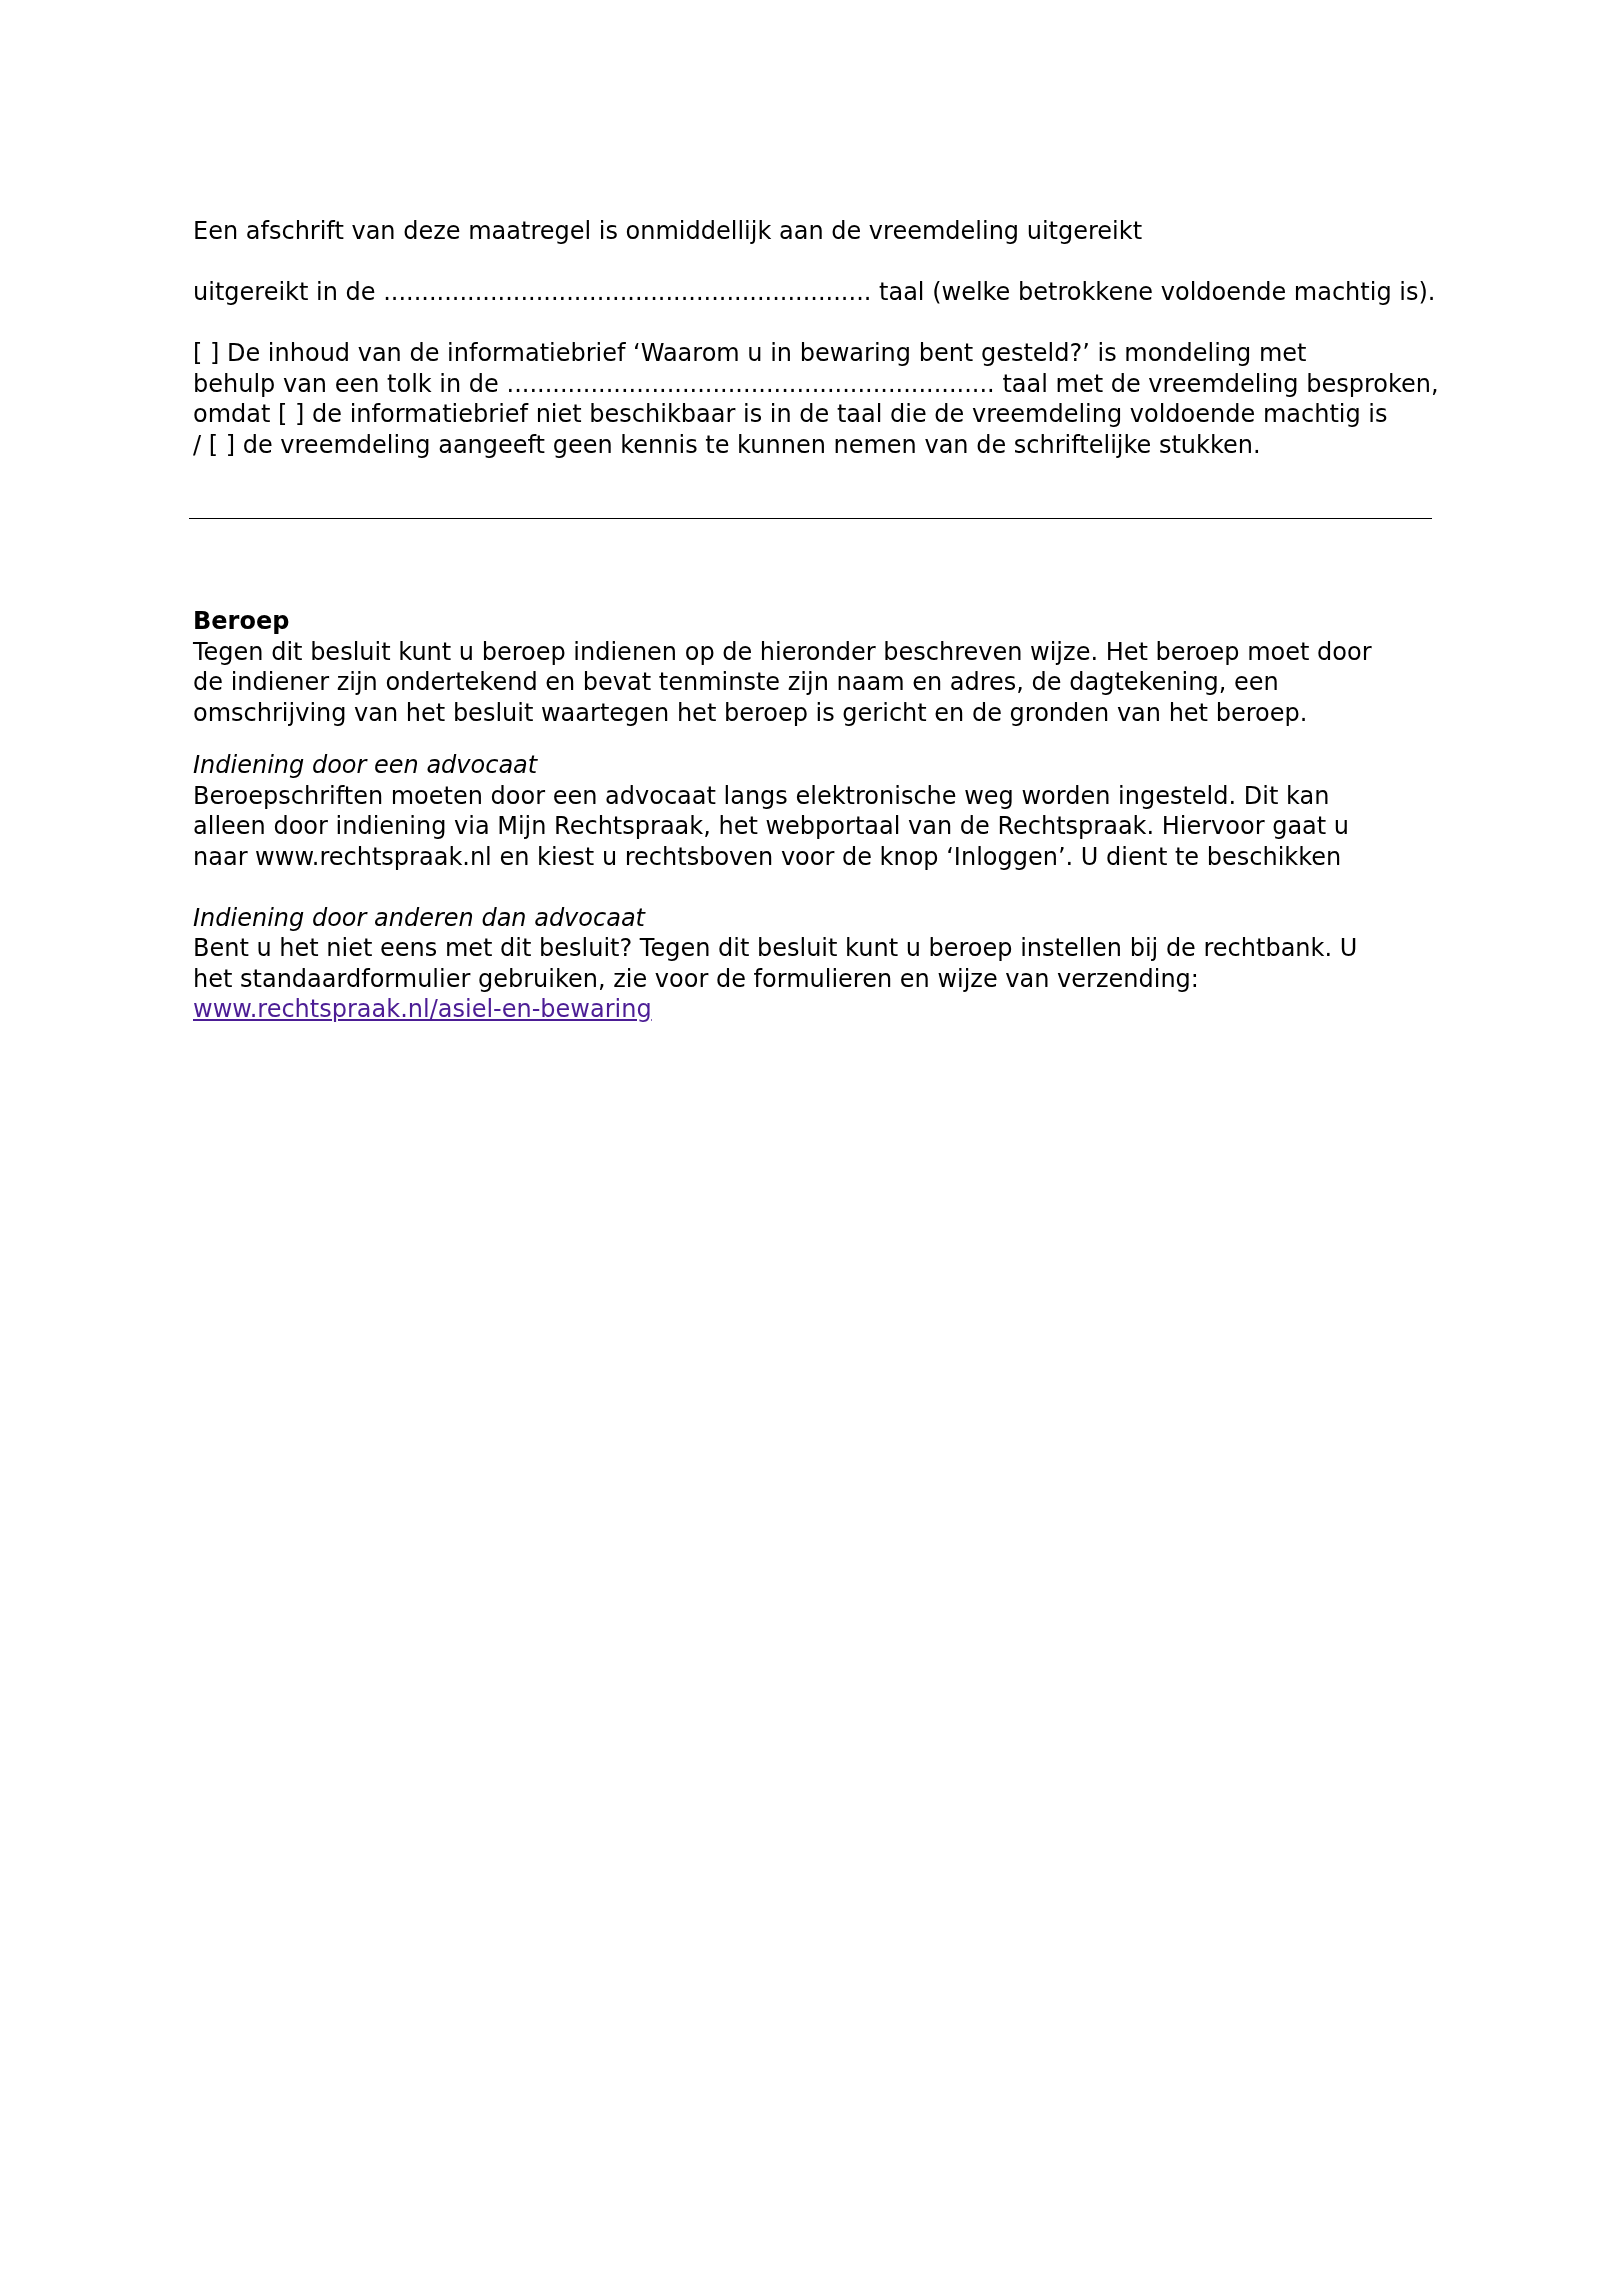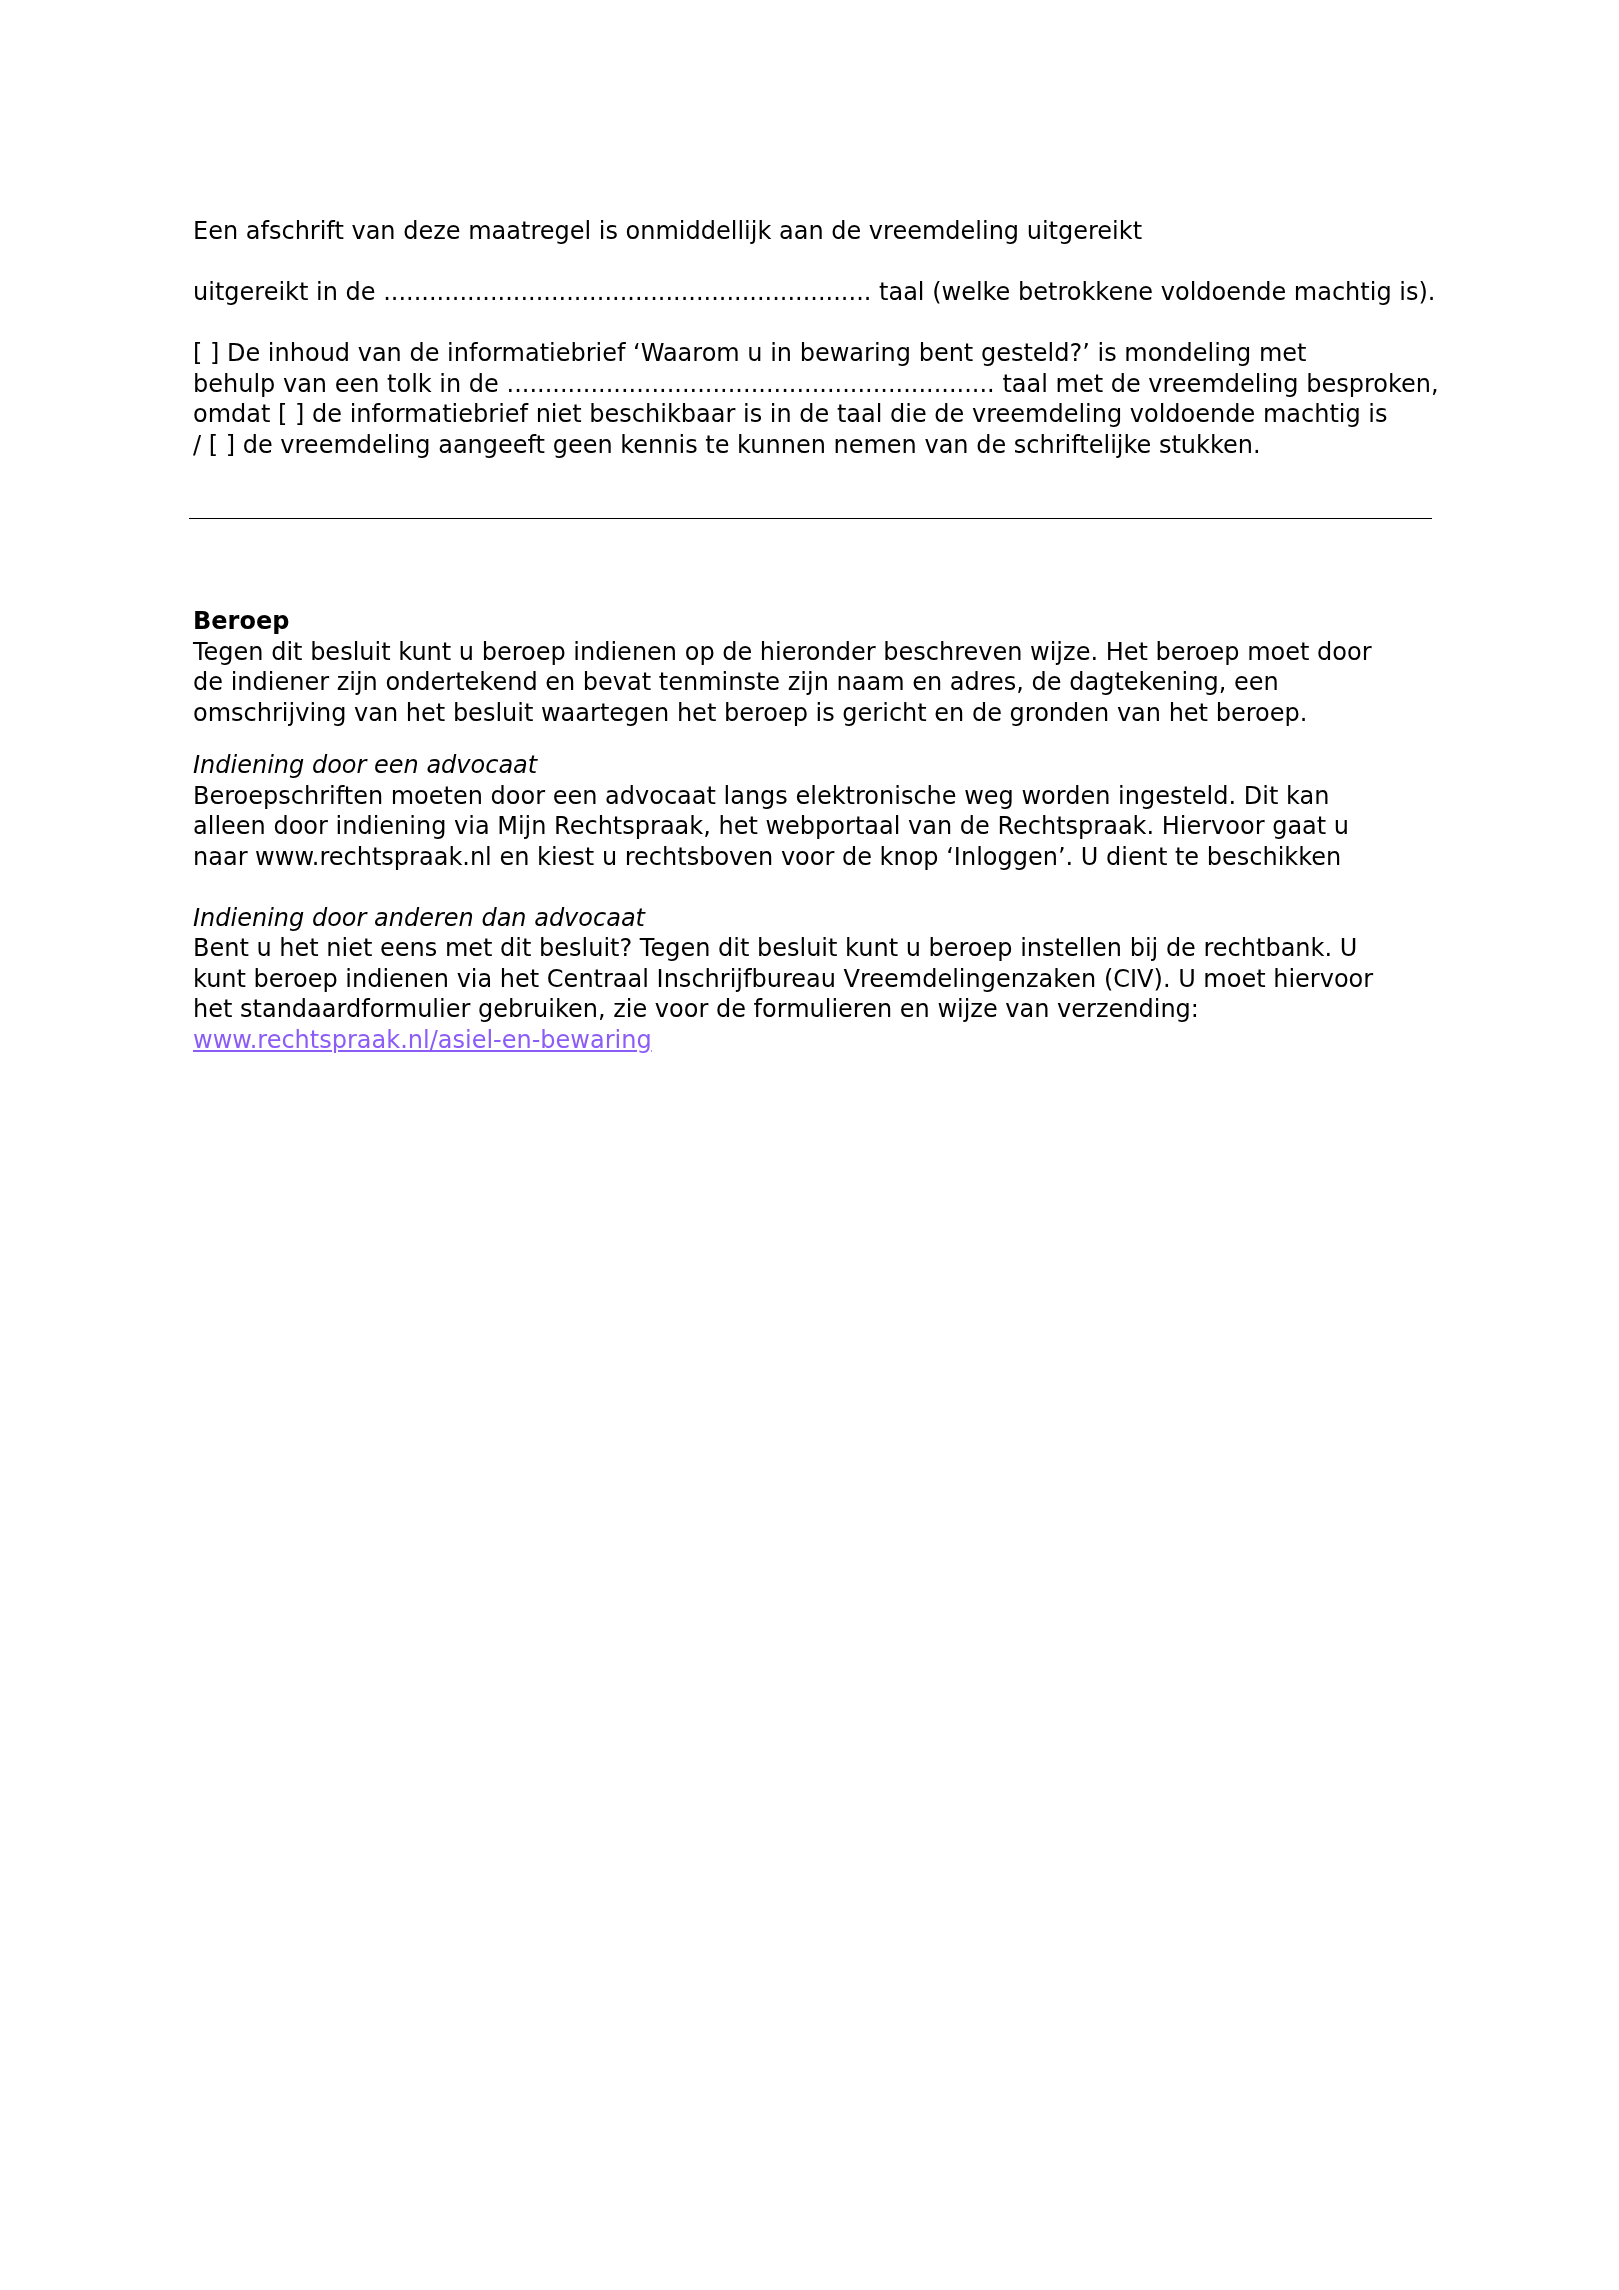--- a/index.html
+++ b/index.html
@@ -42,21 +42,21 @@
     position: absolute;
     left: -3.7px;
     bottom: 1.8px;
     width: 1243px;
     border-bottom: 1.8px solid #000000;
     height: 0;
   }
   .bold { font-weight: bold; margin-top: 24px; }
   .italic { font-style: italic; }
   .link {
-    color: #8b5cf6;
+    color: #4c1d95;
     text-decoration: underline;
     cursor: pointer;
   }
 </style>
 </head>
 <body>
 
 <div class="page">
   <div class="content">
 
@@ -91,19 +91,18 @@
 
     <div class="line italic">Indiening door een advocaat</div>
     <div class="line">Beroepschriften moeten door een advocaat langs elektronische weg worden ingesteld. Dit kan</div>
     <div class="line">alleen door indiening via Mijn Rechtspraak, het webportaal van de Rechtspraak. Hiervoor gaat u</div>
     <div class="line">naar www.rechtspraak.nl en kiest u rechtsboven voor de knop ‘Inloggen’. U dient te beschikken</div>
 
     <div class="blank"></div>
 
     <div class="line italic">Indiening door anderen dan advocaat</div>
     <div class="line">Bent u het niet eens met dit besluit? Tegen dit besluit kunt u beroep instellen bij de rechtbank. U</div>
-    <div class="line">kunt beroep indienen via het Centraal Inschrijfbureau Vreemdelingenzaken (CIV). U moet hiervoor</div>
     <div class="line">het standaardformulier gebruiken, zie voor de formulieren en wijze van verzending:</div>
     <div class="line"><a class="link">www.rechtspraak.nl/asiel-en-bewaring</a></div>
 
   </div>
 </div>
 
 
 </body></html>

